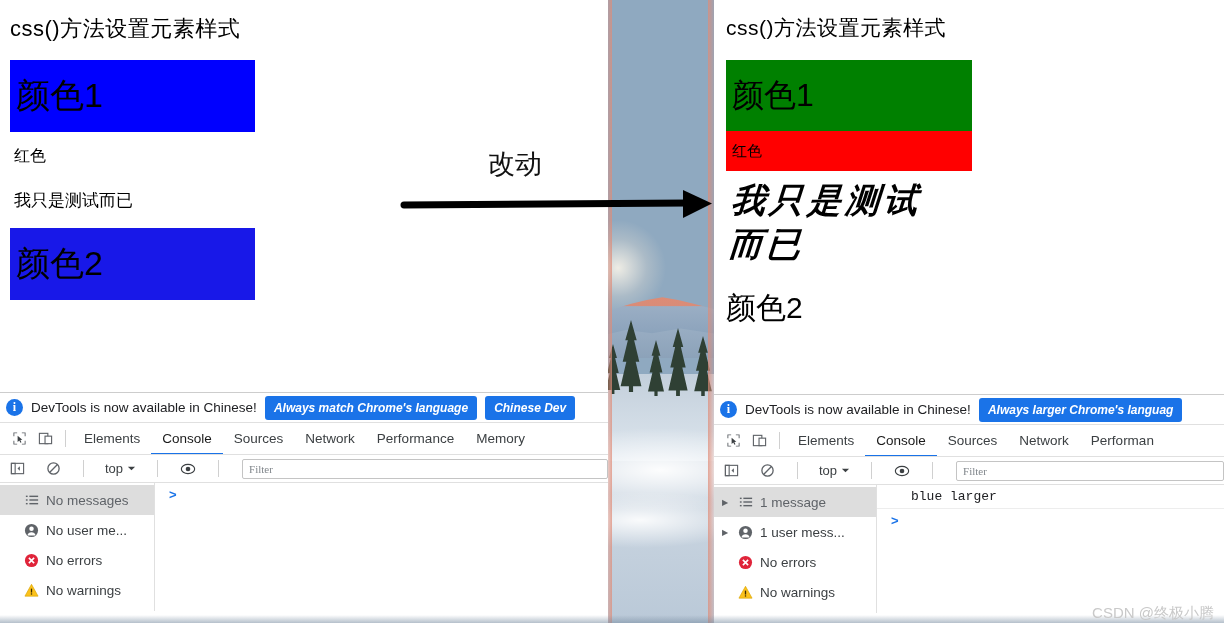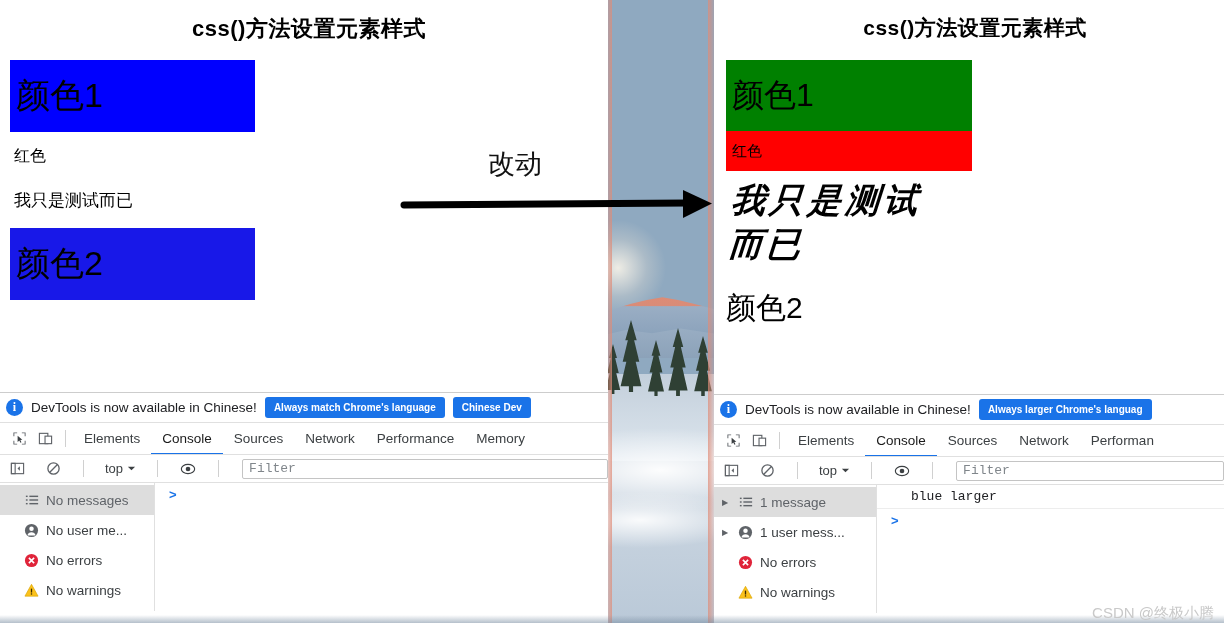--- a/index.html
+++ b/index.html
@@ -54,22 +54,22 @@
     background: #ffffff; overflow: hidden;
   }
   #win-left  { left: 0;     width: 608px; }
   #win-right { left: 714px; width: 510px; }
 
   .page { background: #fff; }
   #page-left  { height: 392px; padding: 14px 0 0 0; }
   #page-right { height: 394px; padding: 14px 0 0 0; }
 
   h1.pg-title {
-    font-size: 22px; font-weight: bold; color: #000;
-    margin: 0 0 16px 10px; letter-spacing: .5px; text-align: center;
+    font-size: 22px; font-weight: normal; color: #000;
+    margin: 0 0 16px 10px; letter-spacing: .5px;
   }
   #page-right h1.pg-title { margin-left: 12px; font-size: 21px; margin-bottom: 18px; }
 
   .colorbox {
     color: #000; display: flex; align-items: center;
   }
   
   #l-box1 {
     margin-left: 10px; width: 245px; height: 72px;
     background: #0000ff; font-size: 34px; padding-left: 6px;
@@ -110,22 +110,22 @@
   }
   .info-icon {
     flex: 0 0 auto; width: 17px; height: 17px; border-radius: 50%;
     background: #1a73e8; color: #fff; font-size: 12px; font-weight: bold;
     display: flex; align-items: center; justify-content: center;
     font-family: "Liberation Serif", serif;
   }
   .banner-text { font-size: 13.5px; color: #202124; }
   .banner-btn {
     background: #1a73e8; color: #fff; border: none; border-radius: 3px;
-    font-size: 10px; font-weight: bold; padding: 5px 9px;
-    font-family: "Liberation Sans", sans-serif; white-space: nowrap;
+    font-size: 12px; font-weight: bold; padding: 5px 9px;
+    font-family: "Liberation Sans", sans-serif; white-space: nowrap; font-style: italic;
   }
 
   .dt-tabs {
     display: flex; align-items: center; height: 32px;
     border-bottom: 1px solid #e0e0e0; padding-left: 6px;
     white-space: nowrap; overflow: hidden;
   }
   .tb-icon {
     width: 26px; height: 26px; display: flex; align-items: center;
     justify-content: center; flex: 0 0 auto;
@@ -138,22 +138,22 @@
   .dt-tab.active { color: #1a1a1a; box-shadow: inset 0 -2px 0 #1a73e8; }
 
   .dt-toolbar {
     display: flex; align-items: center; height: 28px;
     border-bottom: 1px solid #e0e0e0; padding-left: 4px; gap: 10px;
   }
   .ctx-sel { font-size: 13px; color: #3c4043; display: flex; align-items: center; gap: 4px; padding: 0 4px; }
   .filter-input {
     flex: 1 1 auto; height: 20px; margin-left: 6px;
     border: 1px solid #c4c4c4; border-radius: 2px;
-    font-size: 13px; color: #5f6368; padding: 0 6px;
-    font-family: Liberation Mono, monospace; background: #fff;
+    font-size: 11px; color: #5f6368; padding: 0 6px;
+    font-family: Liberation Serif, serif; background: #fff;
   }
   .filter-input::placeholder { color: #80868b; }
 
   .dt-body { display: flex; height: 128px; }
   .dt-sidebar {
     width: 155px; flex: 0 0 auto; border-right: 1px solid #e0e0e0;
     padding-top: 2px; overflow: hidden;
   }
   #right-sidebar { width: 163px; }
   .sb-row {

